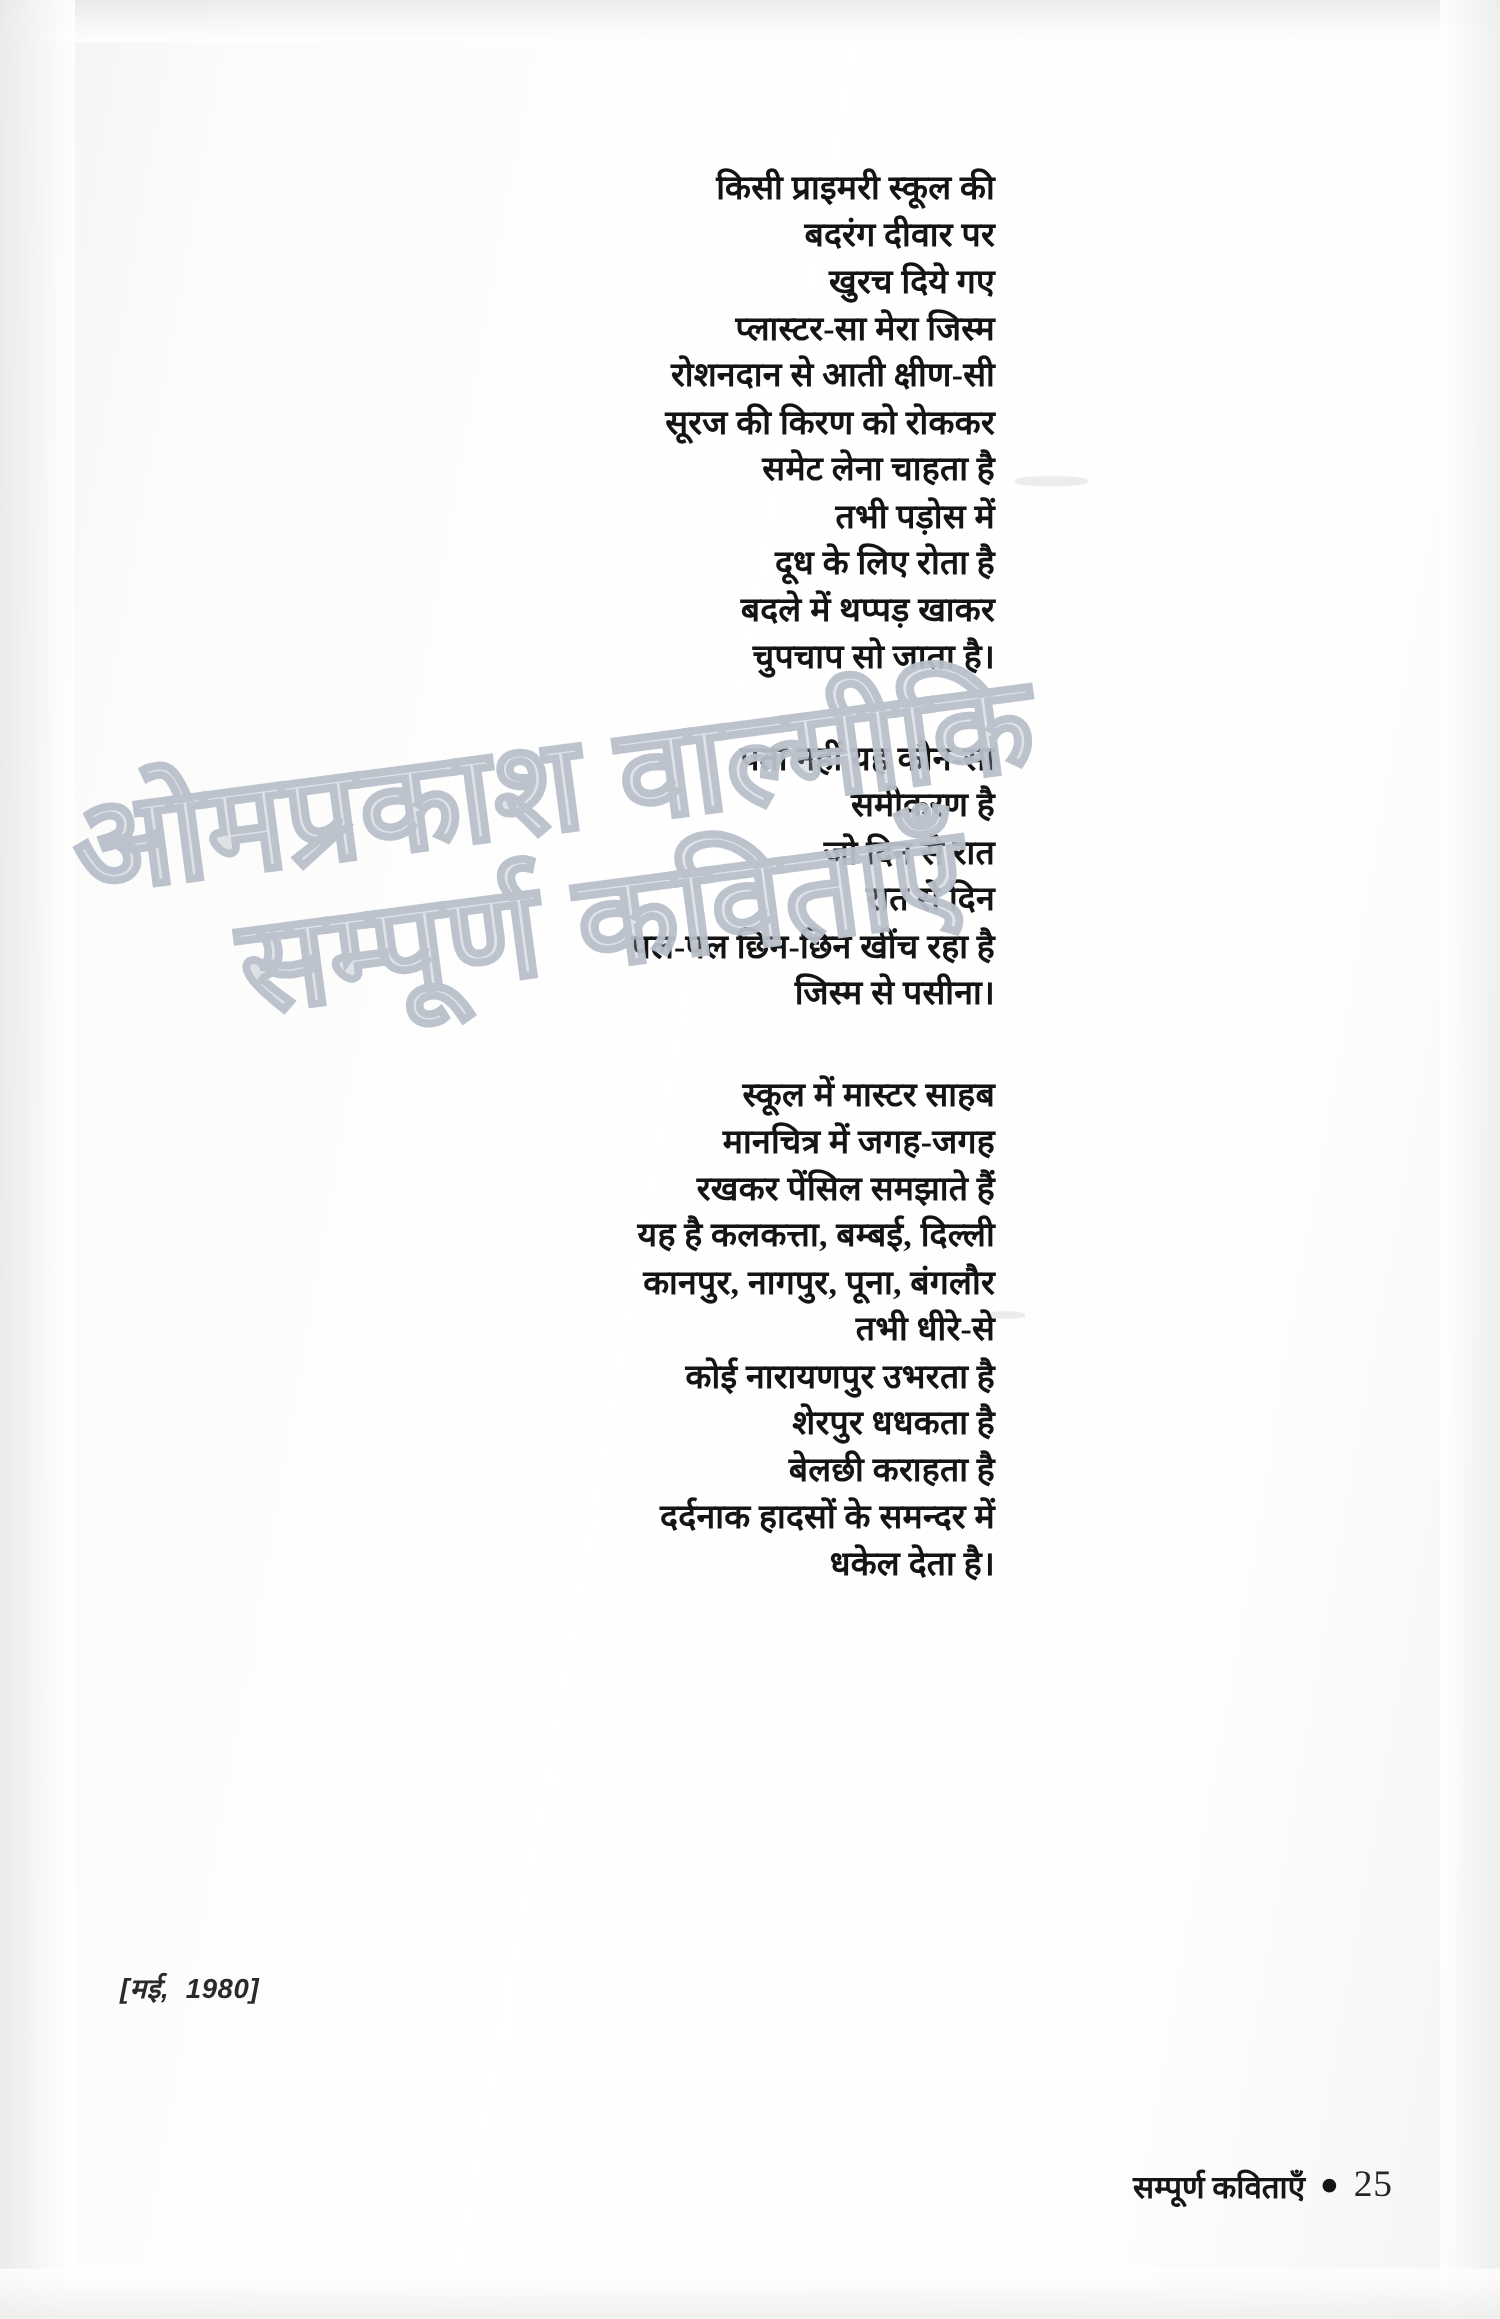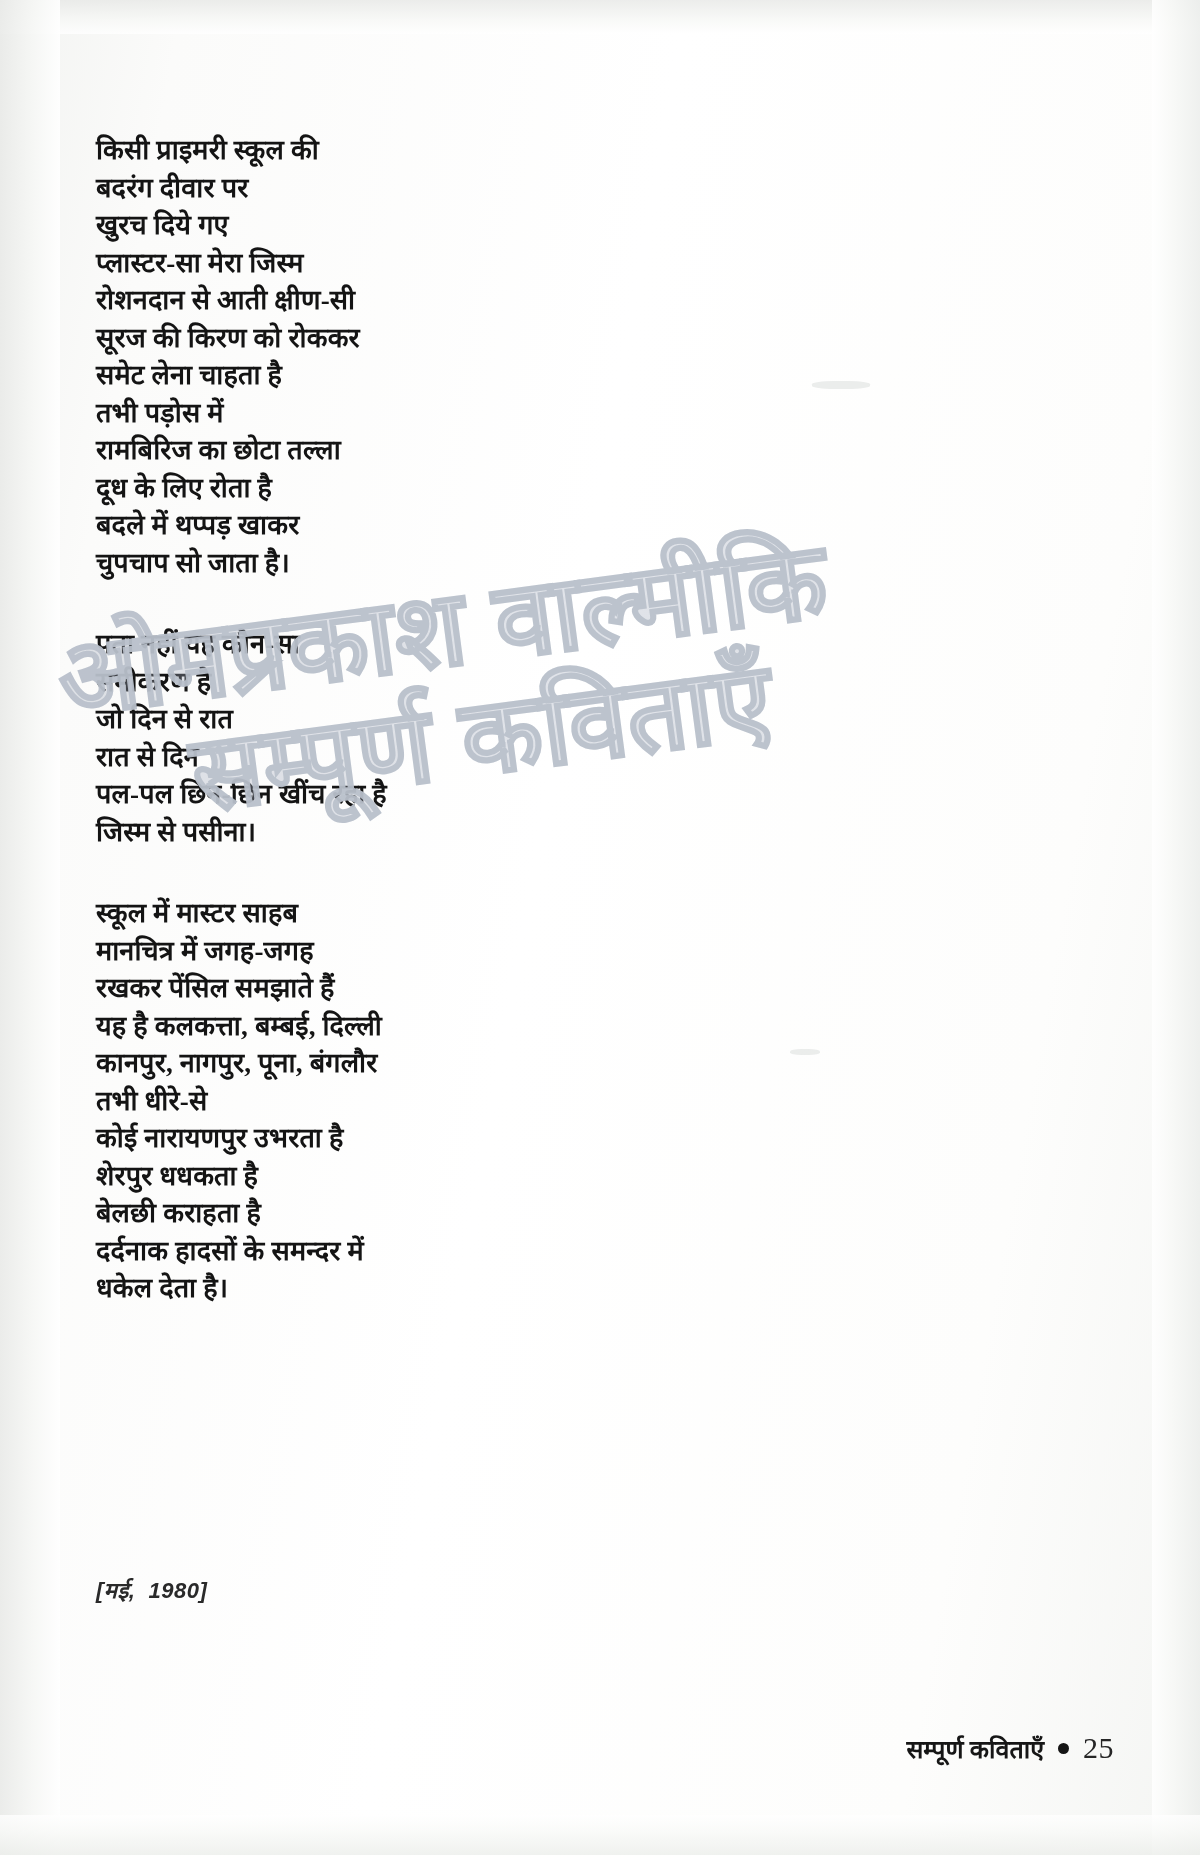--- a/index.html
+++ b/index.html
@@ -60,20 +60,21 @@
   
   #poem-body {
     position: absolute;
     left: 96px;
     top: 132px;
     width: 700px;
   }
 
   .stanza {
     margin: 0 0 44px 0;
+    text-align: right;
   }
   .stanza:last-of-type { margin-bottom: 0; margin-top: 20px; }
 
   .poem-line {
     font-family: "Liberation Serif", "DejaVu Serif", serif;
     font-weight: 700;
     font-size: 27px;
     line-height: 37.5px;
     letter-spacing: .2px;
     color: #141414;
@@ -182,21 +183,20 @@
 
     <div class="stanza">
       <div class="poem-line">किसी प्राइमरी स्कूल की</div>
       <div class="poem-line">बदरंग दीवार पर</div>
       <div class="poem-line">खुरच दिये गए</div>
       <div class="poem-line">प्लास्टर-सा मेरा जिस्म</div>
       <div class="poem-line">रोशनदान से आती क्षीण-सी</div>
       <div class="poem-line">सूरज की किरण को रोककर</div>
       <div class="poem-line">समेट लेना चाहता है</div>
       <div class="poem-line">तभी पड़ोस में</div>
-      <div class="poem-line">रामबिरिज का छोटा तल्ला</div>
       <div class="poem-line">दूध के लिए रोता है</div>
       <div class="poem-line">बदले में थप्पड़ खाकर</div>
       <div class="poem-line">चुपचाप सो जाता है।</div>
     </div>
 
     <div class="stanza">
       <div class="poem-line">पता नहीं यह कौन-सा</div>
       <div class="poem-line">समीकरण है</div>
       <div class="poem-line">जो दिन से रात</div>
       <div class="poem-line">रात से दिन</div>

